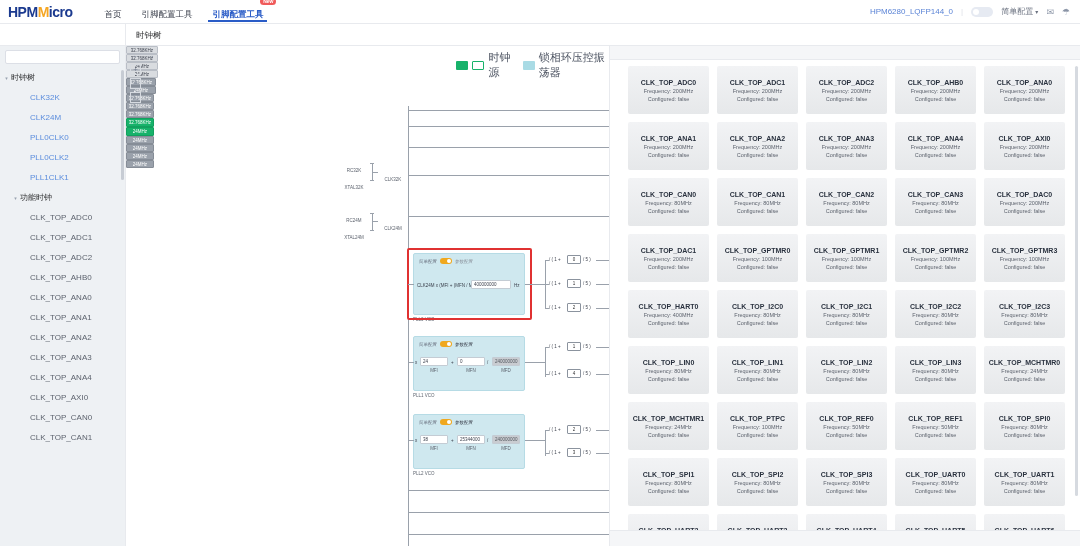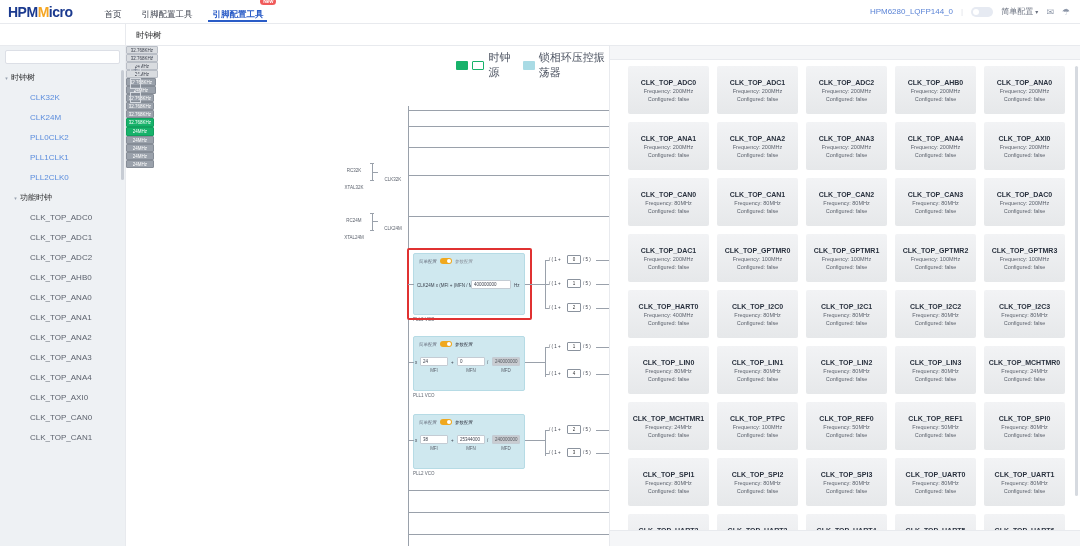--- a/index.html
+++ b/index.html
@@ -126,27 +126,27 @@
           <span class="caret">▾</span>
           <span>时钟树</span>
         </div>
         <div class="tnode l2">
           <span>CLK32K</span>
         </div>
         <div class="tnode l2">
           <span>CLK24M</span>
         </div>
         <div class="tnode l2">
+          <span>PLL0CLK0</span>
+        </div>
+        <div class="tnode l2">
           <span>PLL0CLK2</span>
         </div>
         <div class="tnode l2">
           <span>PLL1CLK1</span>
-        </div>
-        <div class="tnode l2">
-          <span>PLL2CLK0</span>
         </div>
         <div class="tnode l1">
           <span class="caret">▾</span>
           <span>功能时钟</span>
         </div>
         <div class="tnode l2 plain">
           <span>CLK_TOP_ADC0</span>
         </div>
         <div class="tnode l2 plain">
           <span>CLK_TOP_ADC1</span>

